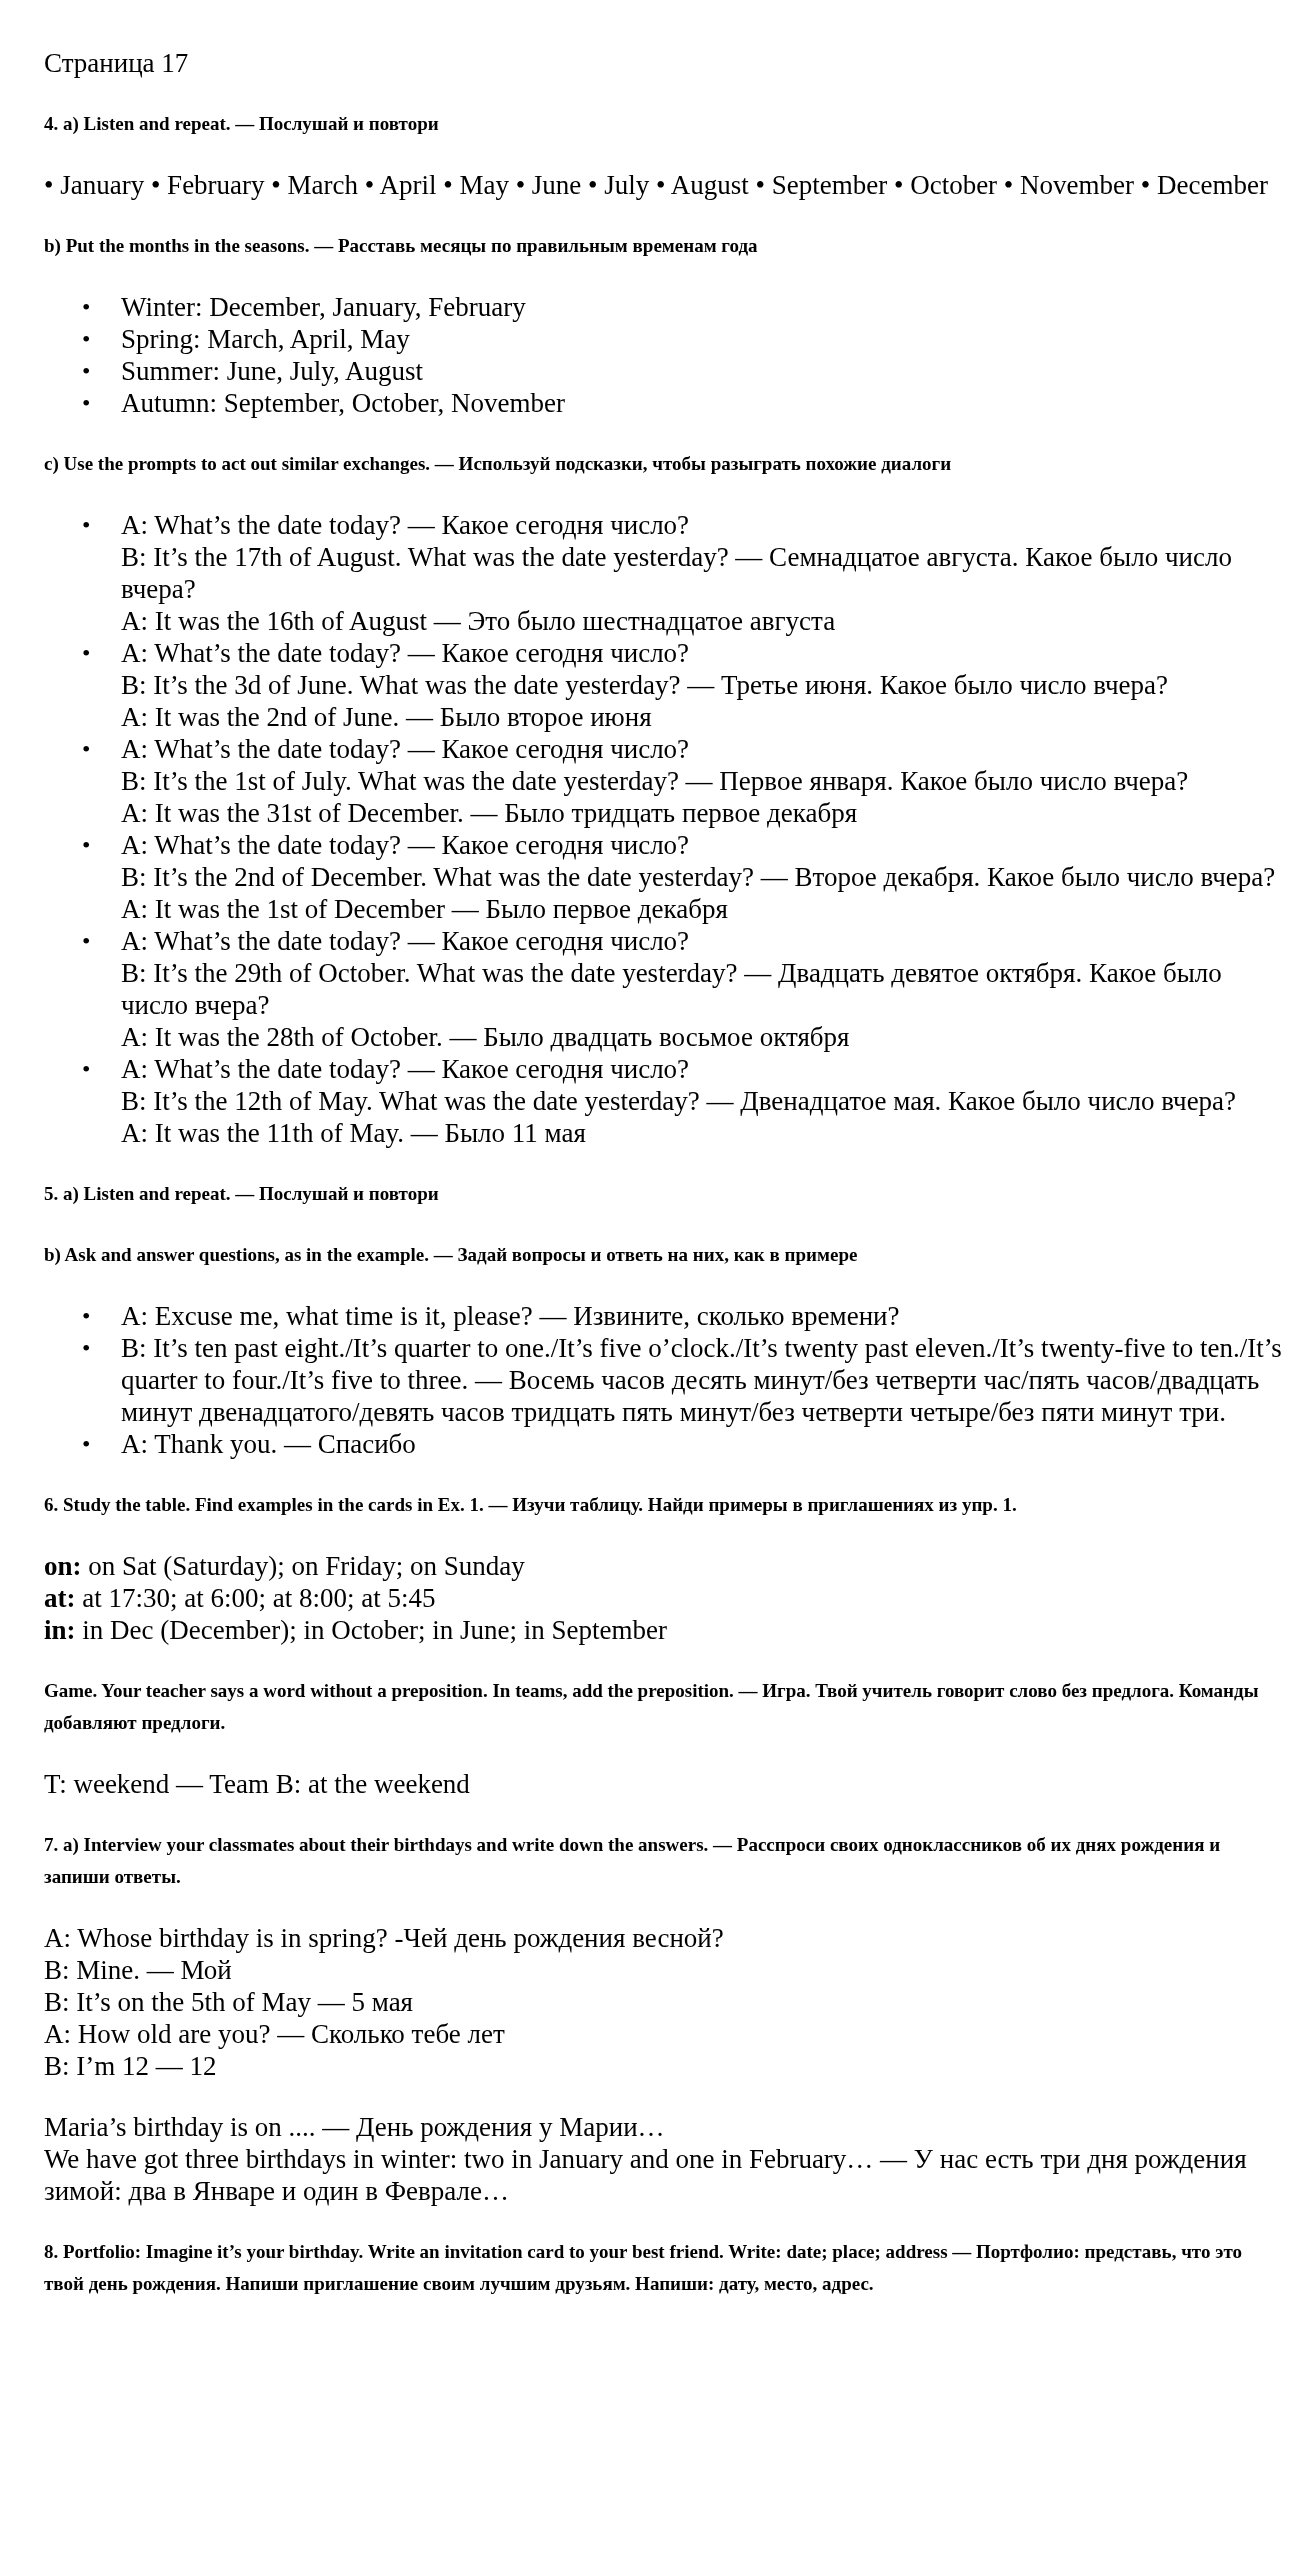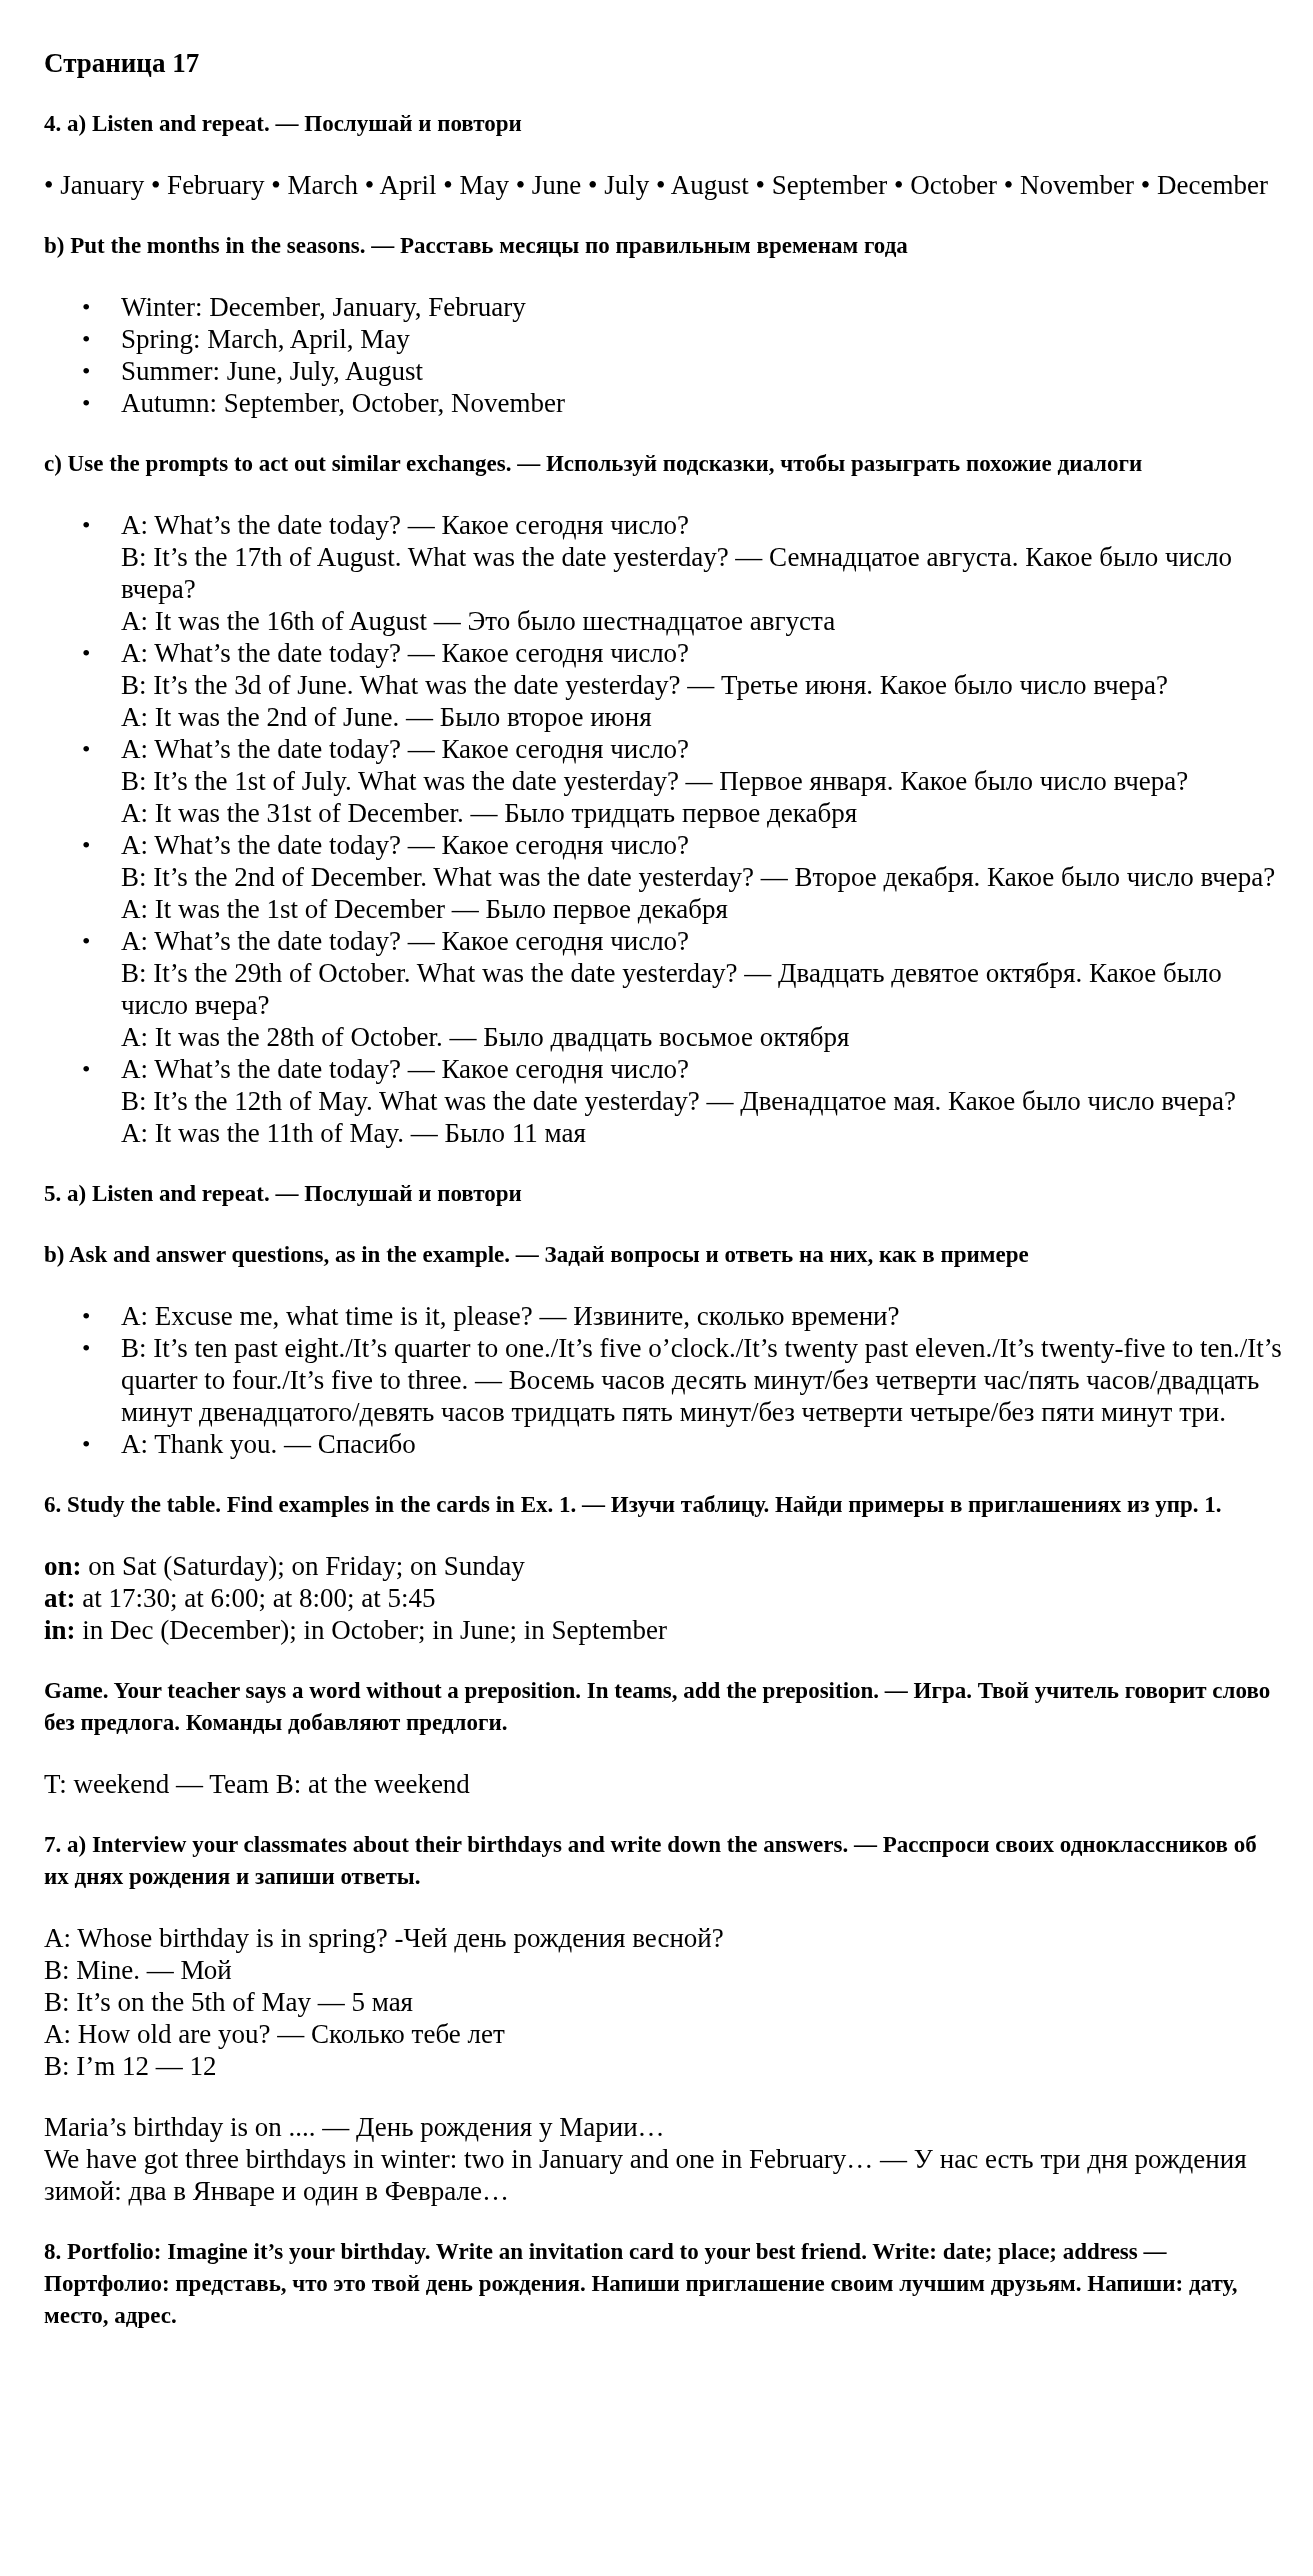--- a/index.html
+++ b/index.html
@@ -8,22 +8,22 @@
     font-family: "Liberation Serif", "DejaVu Serif", serif;
     font-size: 27px; line-height: 32px; color: #000;
     overflow: hidden;
   }
   .page {
     box-sizing: border-box;
     width: 1314px; height: 3347px;
     padding: 47px 30px 0 44px;
   }
   .block { margin: 0 0 29px 0; }
-  h2.block { font-size: 23px; line-height: 32px; font-weight: bold; margin: 0 0 29px 0; }
-  .bold { font-weight: bold; }
+  h2.block { font-size: 19px; line-height: 32px; font-weight: bold; margin: 0 0 29px 0; }
+  .bold { font-weight: normal; }
   ul.bullets { list-style: none; margin: 0 0 29px 0; padding: 0; }
   ul.bullets > li { position: relative; padding-left: 77px; }
   ul.bullets > li::before {
     content: "\2022";
     position: absolute; left: 38px; top: 0;
     font-size: 24px;
   }
   .dline {  }
   .plain-lines div {  }
 </style>

